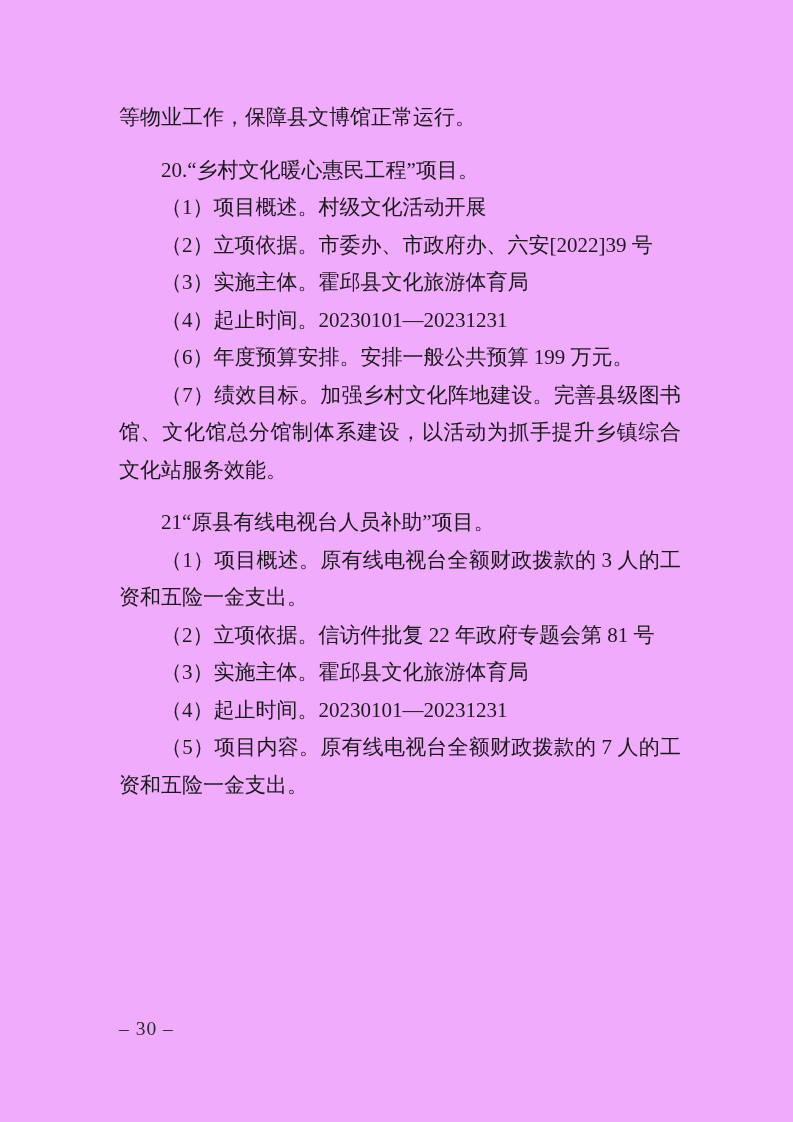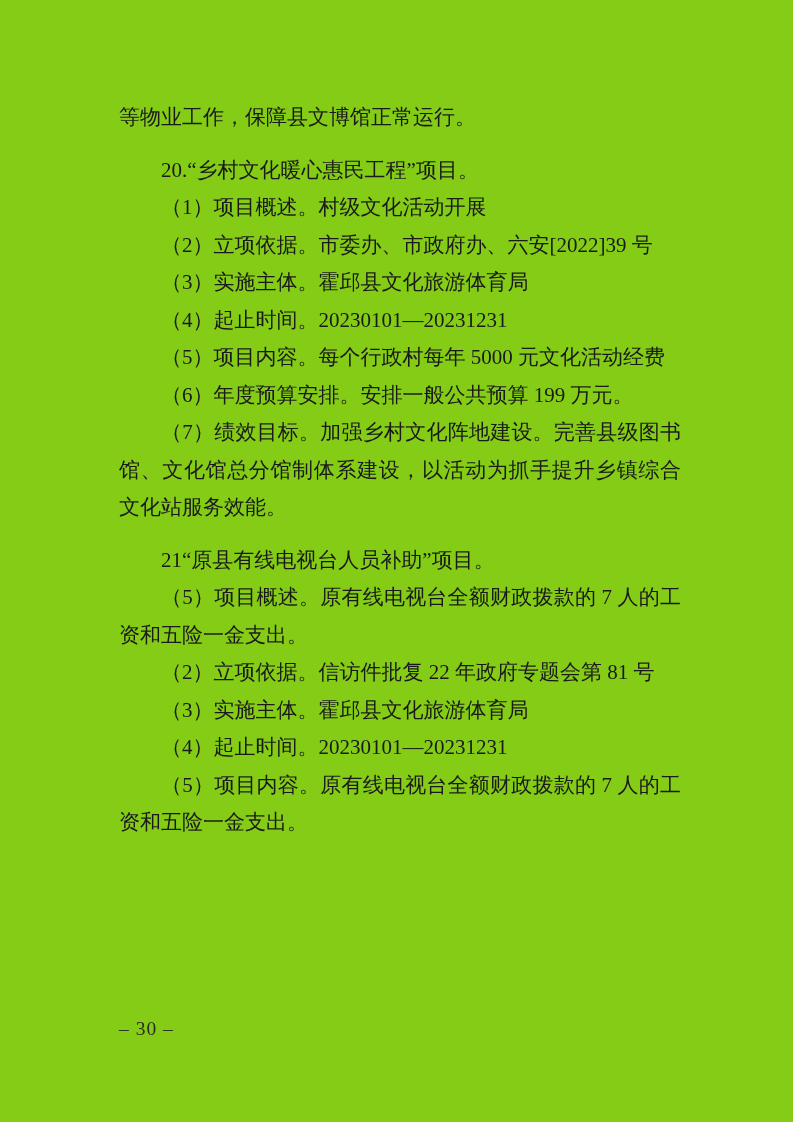--- a/index.html
+++ b/index.html
@@ -4,21 +4,21 @@
 <style>
   html, body {
     margin: 0;
     padding: 0;
     background: #ffffff;
   }
   .page {
     position: relative;
     width: 793px;
     height: 1122px;
-    background: #84cc16;
+    background: #f0abfc;
     overflow: hidden;
     font-family: "Liberation Serif", "DejaVu Serif", serif;
     color: #1a1a1a;
   }
   .content {
     position: absolute;
     left: 119px;
     top: 99px;
     width: 562px;
     font-size: 21px;
@@ -53,24 +53,23 @@
 <body>
 
 <div class="page">
   <div class="content">
     <p class="para">等物业工作，保障县文博馆正常运行。</p>
     <p class="para indent gap">20.“乡村文化暖心惠民工程”项目。</p>
     <p class="para indent">（1）项目概述。村级文化活动开展</p>
     <p class="para indent">（2）立项依据。市委办、市政府办、六安[2022]39 号</p>
     <p class="para indent">（3）实施主体。霍邱县文化旅游体育局</p>
     <p class="para indent">（4）起止时间。20230101—20231231</p>
-    <p class="para indent">（5）项目内容。每个行政村每年 5000 元文化活动经费</p>
     <p class="para indent">（6）年度预算安排。安排一般公共预算 199 万元。</p>
     <p class="para indent">（7）绩效目标。加强乡村文化阵地建设。完善县级图书馆、文化馆总分馆制体系建设，以活动为抓手提升乡镇综合文化站服务效能。</p>
     <p class="para indent gap">21“原县有线电视台人员补助”项目。</p>
-    <p class="para indent">（5）项目概述。原有线电视台全额财政拨款的 7 人的工资和五险一金支出。</p>
+    <p class="para indent">（1）项目概述。原有线电视台全额财政拨款的 3 人的工资和五险一金支出。</p>
     <p class="para indent">（2）立项依据。信访件批复 22 年政府专题会第 81 号</p>
     <p class="para indent">（3）实施主体。霍邱县文化旅游体育局</p>
     <p class="para indent">（4）起止时间。20230101—20231231</p>
     <p class="para indent">（5）项目内容。原有线电视台全额财政拨款的 7 人的工资和五险一金支出。</p>
   </div>
   <div class="footer">– 30 –</div>
 </div>
 
 </body></html>

